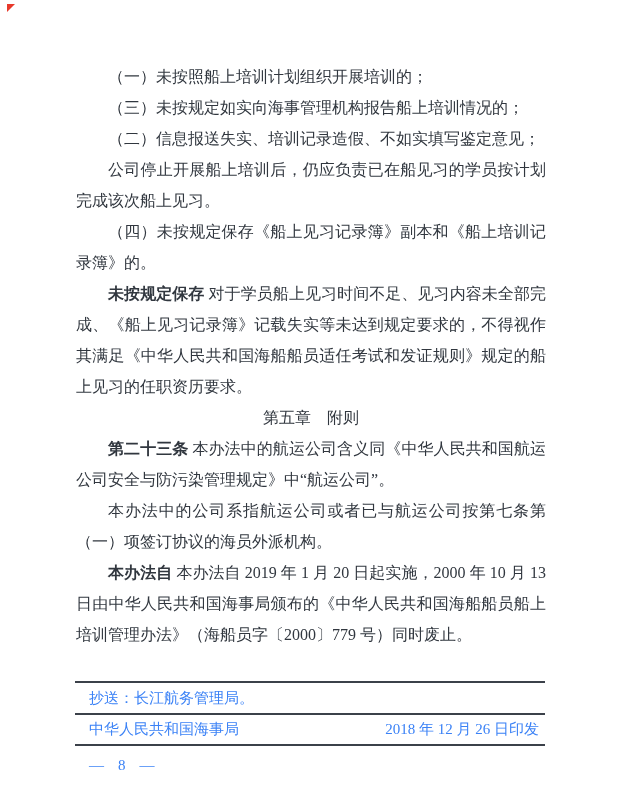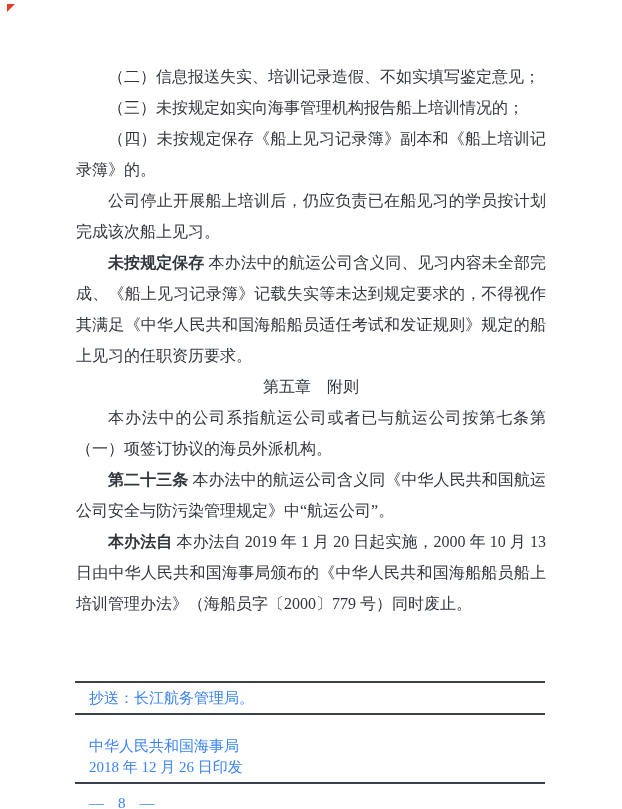--- a/index.html
+++ b/index.html
@@ -55,57 +55,58 @@
     border-top: 2px solid #3b414a;
     height: 0;
   }
   .cc-row {
     padding: 4px 0 4px 14px;
     line-height: 22px;
   }
   .issuer-row {
     display: flex;
     justify-content: space-between;
-    padding: 21px 6px 4px 14px;
+    padding: 4px 6px 4px 14px;
     line-height: 21px;
-    flex-direction: column;
   }
   .page-number {
     margin-top: 9px;
     padding-left: 14px;
     line-height: 20px;
     font-size: 15px;
   }
   .page-number .num {
     margin: 0 14px;
   }
 </style>
 </head>
 <body>
 
 <div class="page">
 
   <div class="corner-mark"></div>
 
   <div class="content">
     <p class="para">
-<span>（二）信息报送失实、培训记录造假、不如实填写鉴定意见；</span></p>
+<span>（一）未按照船上培训计划组织开展培训的；</span></p>
     <p class="para">
 <span>（三）未按规定如实向海事管理机构报告船上培训情况的；</span></p>
     <p class="para">
-<span>（四）未按规定保存《船上见习记录簿》副本和《船上培训记录簿》的。</span></p>
+<span>（二）信息报送失实、培训记录造假、不如实填写鉴定意见；</span></p>
     <p class="para">
 <span>公司停止开展船上培训后，仍应负责已在船见习的学员按计划完成该次船上见习。</span></p>
+    <p class="para">
+<span>（四）未按规定保存《船上见习记录簿》副本和《船上培训记录簿》的。</span></p>
     <p class="para"><b class="lead">未按规定保存</b>
-<span>本办法中的航运公司含义同、见习内容未全部完成、《船上见习记录簿》记载失实等未达到规定要求的，不得视作其满足《中华人民共和国海船船员适任考试和发证规则》规定的船上见习的任职资历要求。</span></p>
+<span>对于学员船上见习时间不足、见习内容未全部完成、《船上见习记录簿》记载失实等未达到规定要求的，不得视作其满足《中华人民共和国海船船员适任考试和发证规则》规定的船上见习的任职资历要求。</span></p>
     <p class="chapter-heading">第五章　附则</p>
+    <p class="para"><b class="lead">第二十三条</b>
+<span>本办法中的航运公司含义同《中华人民共和国航运公司安全与防污染管理规定》中“航运公司”。</span></p>
     <p class="para">
 <span>本办法中的公司系指航运公司或者已与航运公司按第七条第（一）项签订协议的海员外派机构。</span></p>
-    <p class="para"><b class="lead">第二十三条</b>
-<span>本办法中的航运公司含义同《中华人民共和国航运公司安全与防污染管理规定》中“航运公司”。</span></p>
     <p class="para"><b class="lead">本办法自</b>
 <span>本办法自 2019 年 1 月 20 日起实施，2000 年 10 月 13 日由中华人民共和国海事局颁布的《中华人民共和国海船船员船上培训管理办法》（海船员字〔2000〕779 号）同时废止。</span></p>
   </div>
 
   <div class="footer">
     <div class="rule"></div>
     <div class="cc-row">抄送：长江航务管理局。</div>
     <div class="rule"></div>
     <div class="issuer-row">
       <span>中华人民共和国海事局</span>

